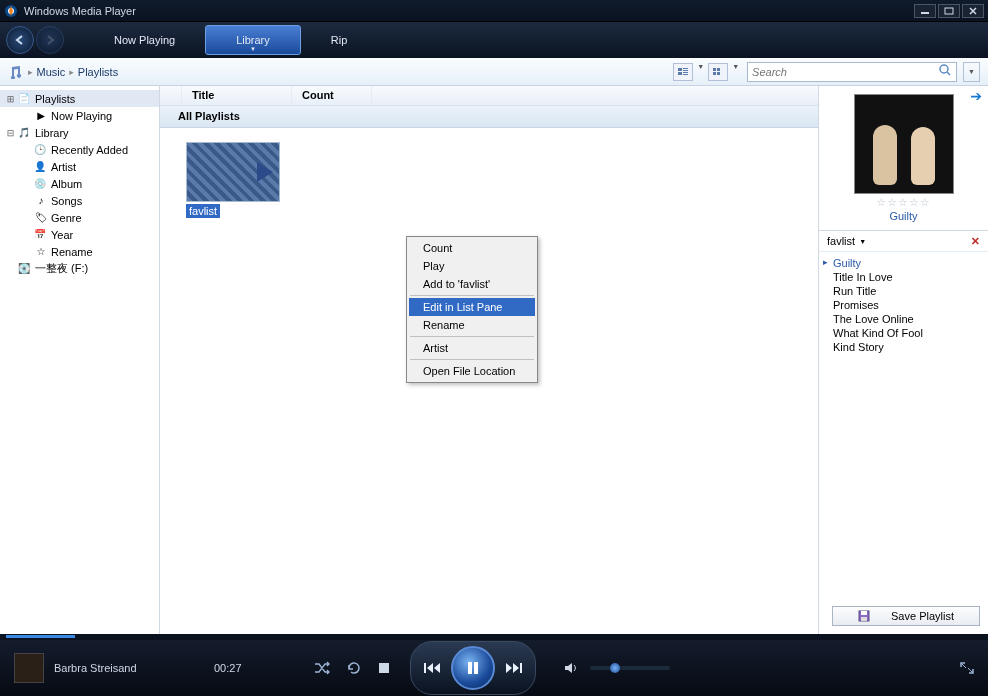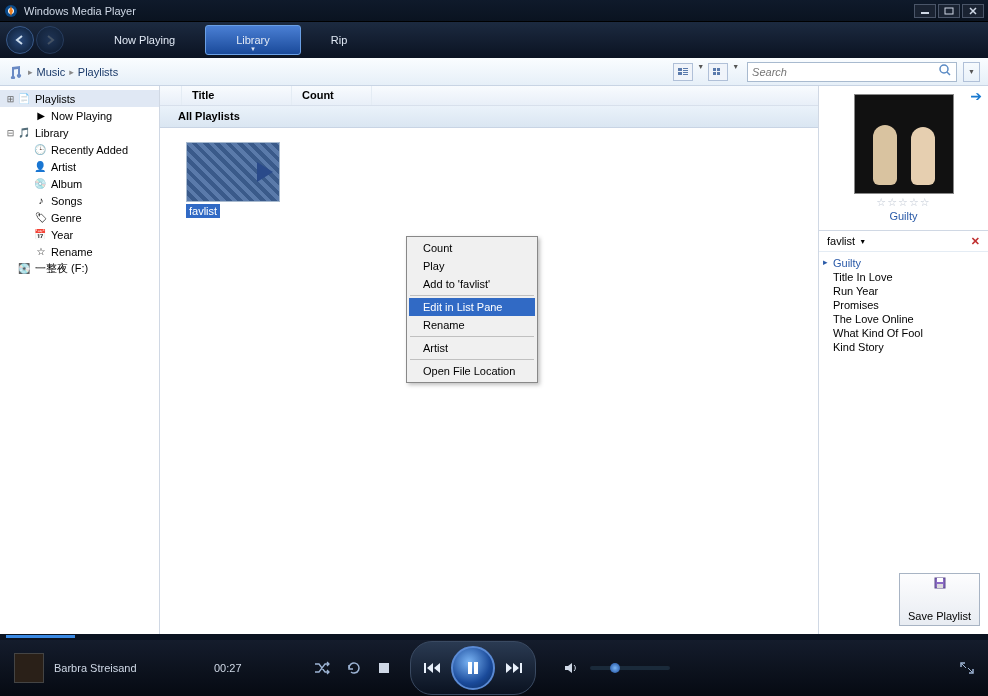--- a/index.html
+++ b/index.html
@@ -68,21 +68,21 @@
 .albumart .albumname { color:#2a5aa8; margin-top:1px; }
 .arrowblue { position:absolute; right:6px; top:2px; color:#1a7ad0; font-size:14px; }
 .sidetop { position:relative; }
 .plhdr { height:22px; border-top:1px solid #d0d8e4; border-bottom:1px solid #e4ecf4; display:flex; align-items:center; padding:0 8px; gap:4px; }
 .plhdr .x { margin-left:auto; color:#c03030; font-weight:bold; }
 .tracklist { flex:1; padding:4px 6px; }
 .trk { padding:1px 8px; color:#000; }
 .trk.now { color:#2a5aa8; position:relative; }
 .trk.now::before { content:"▸"; position:absolute; left:-2px; color:#2a5aa8; font-size:9px; }
 .savebtnrow { padding:8px; display:flex; justify-content:flex-end; }
-.savebtn { border:1px solid #a8b4c4; background:linear-gradient(#fdfdfe,#e8ecf2); padding:3px 8px; display:flex; align-items:center; gap:21px;flex-direction:column; }
+.savebtn { border:1px solid #a8b4c4; background:linear-gradient(#fdfdfe,#e8ecf2); padding:3px 25px; display:flex; align-items:center; gap:21px; }
 
 
 .seekbar { height:6px; background:#0a1220; position:relative; }
 .seekbar .fill { height:3px; background:#3a8ae4; width:7%; position:absolute; top:1px; left:6px; }
 
 
 .player { height:56px; background:linear-gradient(#141c2c,#060a12); display:flex; align-items:center; padding:0 14px; color:#cfd8e6; }
 .player .trackthumb { width:30px; height:30px; background:#2a2018; border:1px solid #444; margin-right:10px; }
 .player .meta { width:160px; }
 .player .time { width:60px; }
@@ -296,21 +296,21 @@
       <div class="albumname">Guilty</div>
     </div>
     <div class="plhdr">
       <span>favlist</span>
       <span style="font-size:7px;">▼</span>
       <span class="x">✕</span>
     </div>
     <div class="tracklist" id="tracklist">
         <div class="trk now">Guilty</div>
         <div class="trk">Title In Love</div>
-        <div class="trk">Run Year</div>
+        <div class="trk">Run Title</div>
         <div class="trk">Promises</div>
         <div class="trk">The Love Online</div>
         <div class="trk">What Kind Of Fool</div>
         <div class="trk">Kind Story</div>
       </div>
     <div class="savebtnrow">
       <div class="savebtn">
         <span>
             <svg width="12" height="12">
               <rect x="1" y="1" width="10" height="10" fill="#8a6ac4" stroke="#5a4a8a"></rect>

